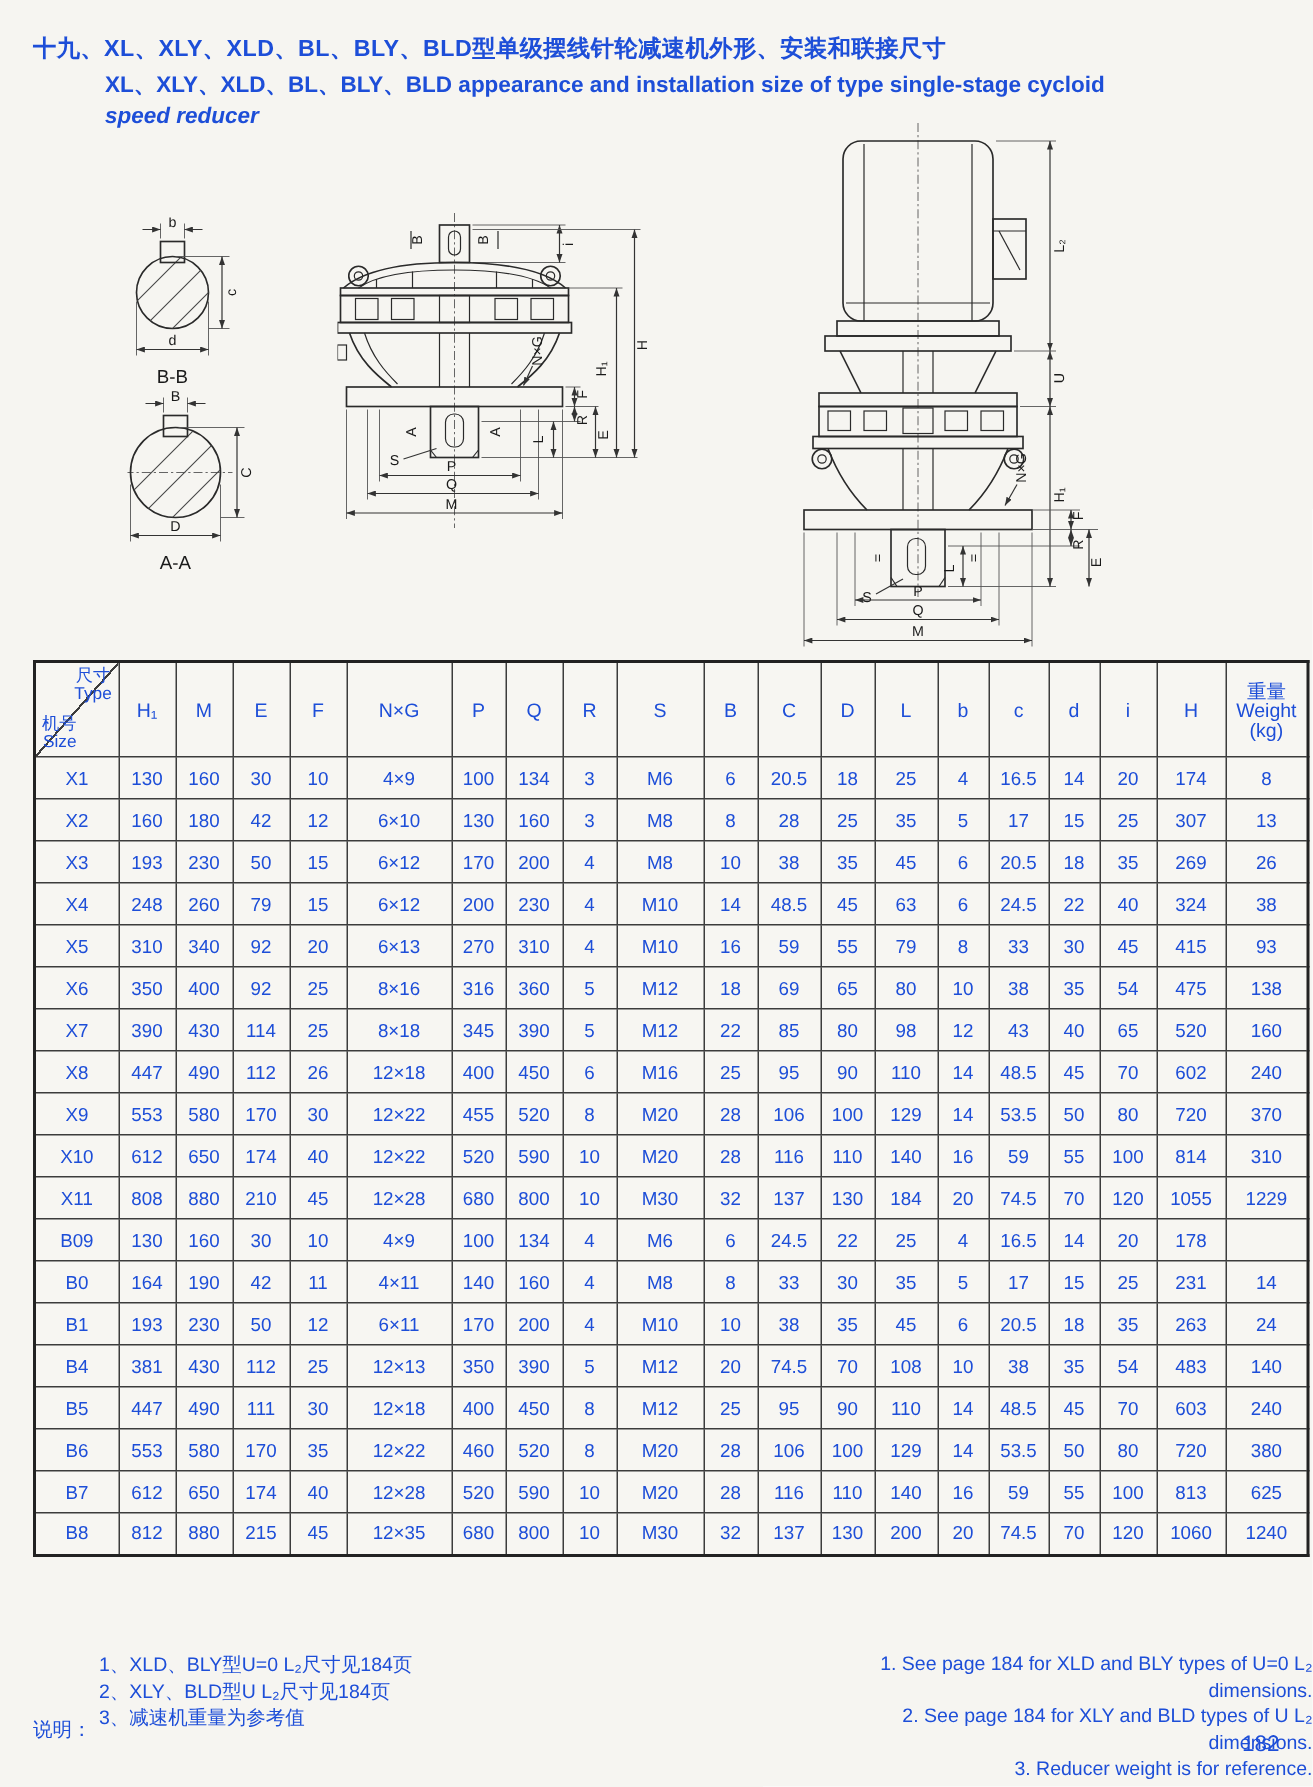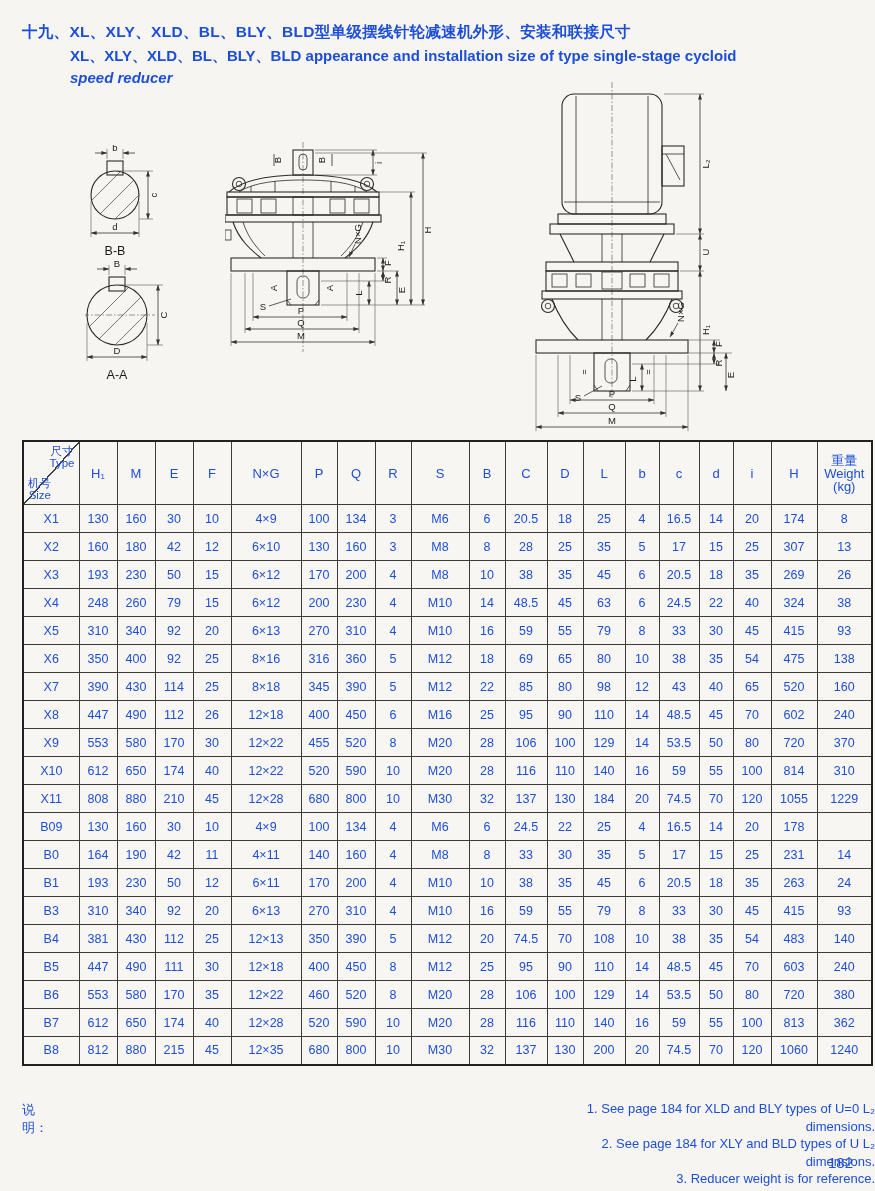--- a/index.html
+++ b/index.html
@@ -33,21 +33,21 @@
   .dim-table thead th{height:62px;font-weight:normal;font-size:13px;}
   .dim-table tbody tr{height:28px;margin-top:24px;}
   .corner{position:relative;}
   .corner .diag{position:absolute;inset:0;background:linear-gradient(to bottom right,transparent calc(50% - .7px),#3c3c3c calc(50% - .7px),#3c3c3c calc(50% + .7px),transparent calc(50% + .7px));}
   .corner .tr{position:absolute;top:3px;right:4px;font-size:11.5px;line-height:12px;text-align:center;}
   .corner .bl{position:absolute;bottom:3px;left:4px;font-size:11.5px;line-height:12px;text-align:right;}
   .w-head{font-size:11.5px;line-height:13px;}
   
   .notes-zh{position:absolute;left:22px;top:1101px;font-size:13px;line-height:17.5px;}
   .notes-en{position:absolute;left:543px;top:1100px;font-size:13px;line-height:17.5px;text-align:right;}
-  .notes-zh .head,.notes-en .head{position:absolute;}
+  .notes-zh .head,.notes-en .head{position:absolute;margin-top:43px;}
   .notes-zh .body{margin-left:44px;}
   .notes-en .body{margin-left:36px;}
   .page-number{position:absolute;right:22px;top:1154px;font-size:15px;}
 </style>
 </head>
 <body>
 
 <div class="page">
 
   <div class="title-zh">十九、XL、XLY、XLD、BL、BLY、BLD型单级摆线针轮减速机外形、安装和联接尺寸</div>
@@ -680,42 +680,20 @@
           <td>35</td>
           <td>45</td>
           <td>6</td>
           <td>20.5</td>
           <td>18</td>
           <td>35</td>
           <td>263</td>
           <td>24</td>
         </tr>
         <tr>
-          <td>B3</td>
-          <td>310</td>
-          <td>340</td>
-          <td>92</td>
-          <td>20</td>
-          <td>6×13</td>
-          <td>270</td>
-          <td>310</td>
-          <td>4</td>
-          <td>M10</td>
-          <td>16</td>
-          <td>59</td>
-          <td>55</td>
-          <td>79</td>
-          <td>8</td>
-          <td>33</td>
-          <td>30</td>
-          <td>45</td>
-          <td>415</td>
-          <td>93</td>
-        </tr>
-        <tr>
           <td>B4</td>
           <td>381</td>
           <td>430</td>
           <td>112</td>
           <td>25</td>
           <td>12×13</td>
           <td>350</td>
           <td>390</td>
           <td>5</td>
           <td>M12</td>
@@ -787,21 +765,21 @@
           <td>M20</td>
           <td>28</td>
           <td>116</td>
           <td>110</td>
           <td>140</td>
           <td>16</td>
           <td>59</td>
           <td>55</td>
           <td>100</td>
           <td>813</td>
-          <td>362</td>
+          <td>625</td>
         </tr>
         <tr>
           <td>B8</td>
           <td>812</td>
           <td>880</td>
           <td>215</td>
           <td>45</td>
           <td>12×35</td>
           <td>680</td>
           <td>800</td>
@@ -816,20 +794,25 @@
           <td>70</td>
           <td>120</td>
           <td>1060</td>
           <td>1240</td>
         </tr>
       </tbody>
   </table>
 
   <div class="notes-zh">
     <span class="head">说明：</span>
+    <div class="body">
+        <div class="note-line">1、XLD、BLY型U=0 L₂尺寸见184页</div>
+        <div class="note-line">2、XLY、BLD型U L₂尺寸见184页</div>
+        <div class="note-line">3、减速机重量为参考值</div>
+      </div>
   </div>
   <div class="notes-en">
     <span class="head">Note:</span>
     <div class="body">
         <div class="note-line">1. See page 184 for XLD and BLY types of U=0 L₂ dimensions.</div>
         <div class="note-line">2. See page 184 for XLY and BLD types of U L₂ dimensions.</div>
         <div class="note-line">3. Reducer weight is for reference.</div>
       </div>
   </div>
 

